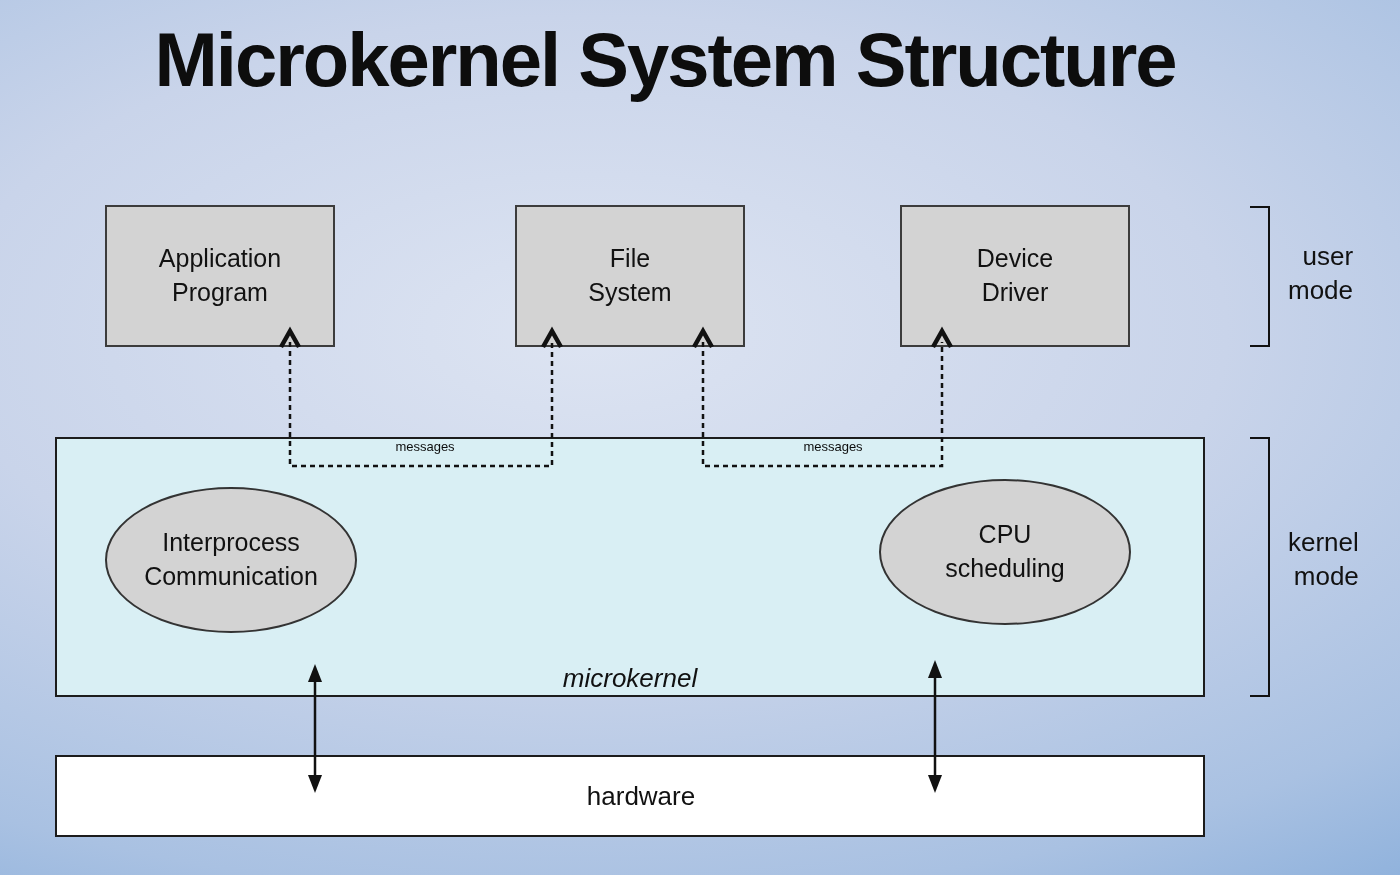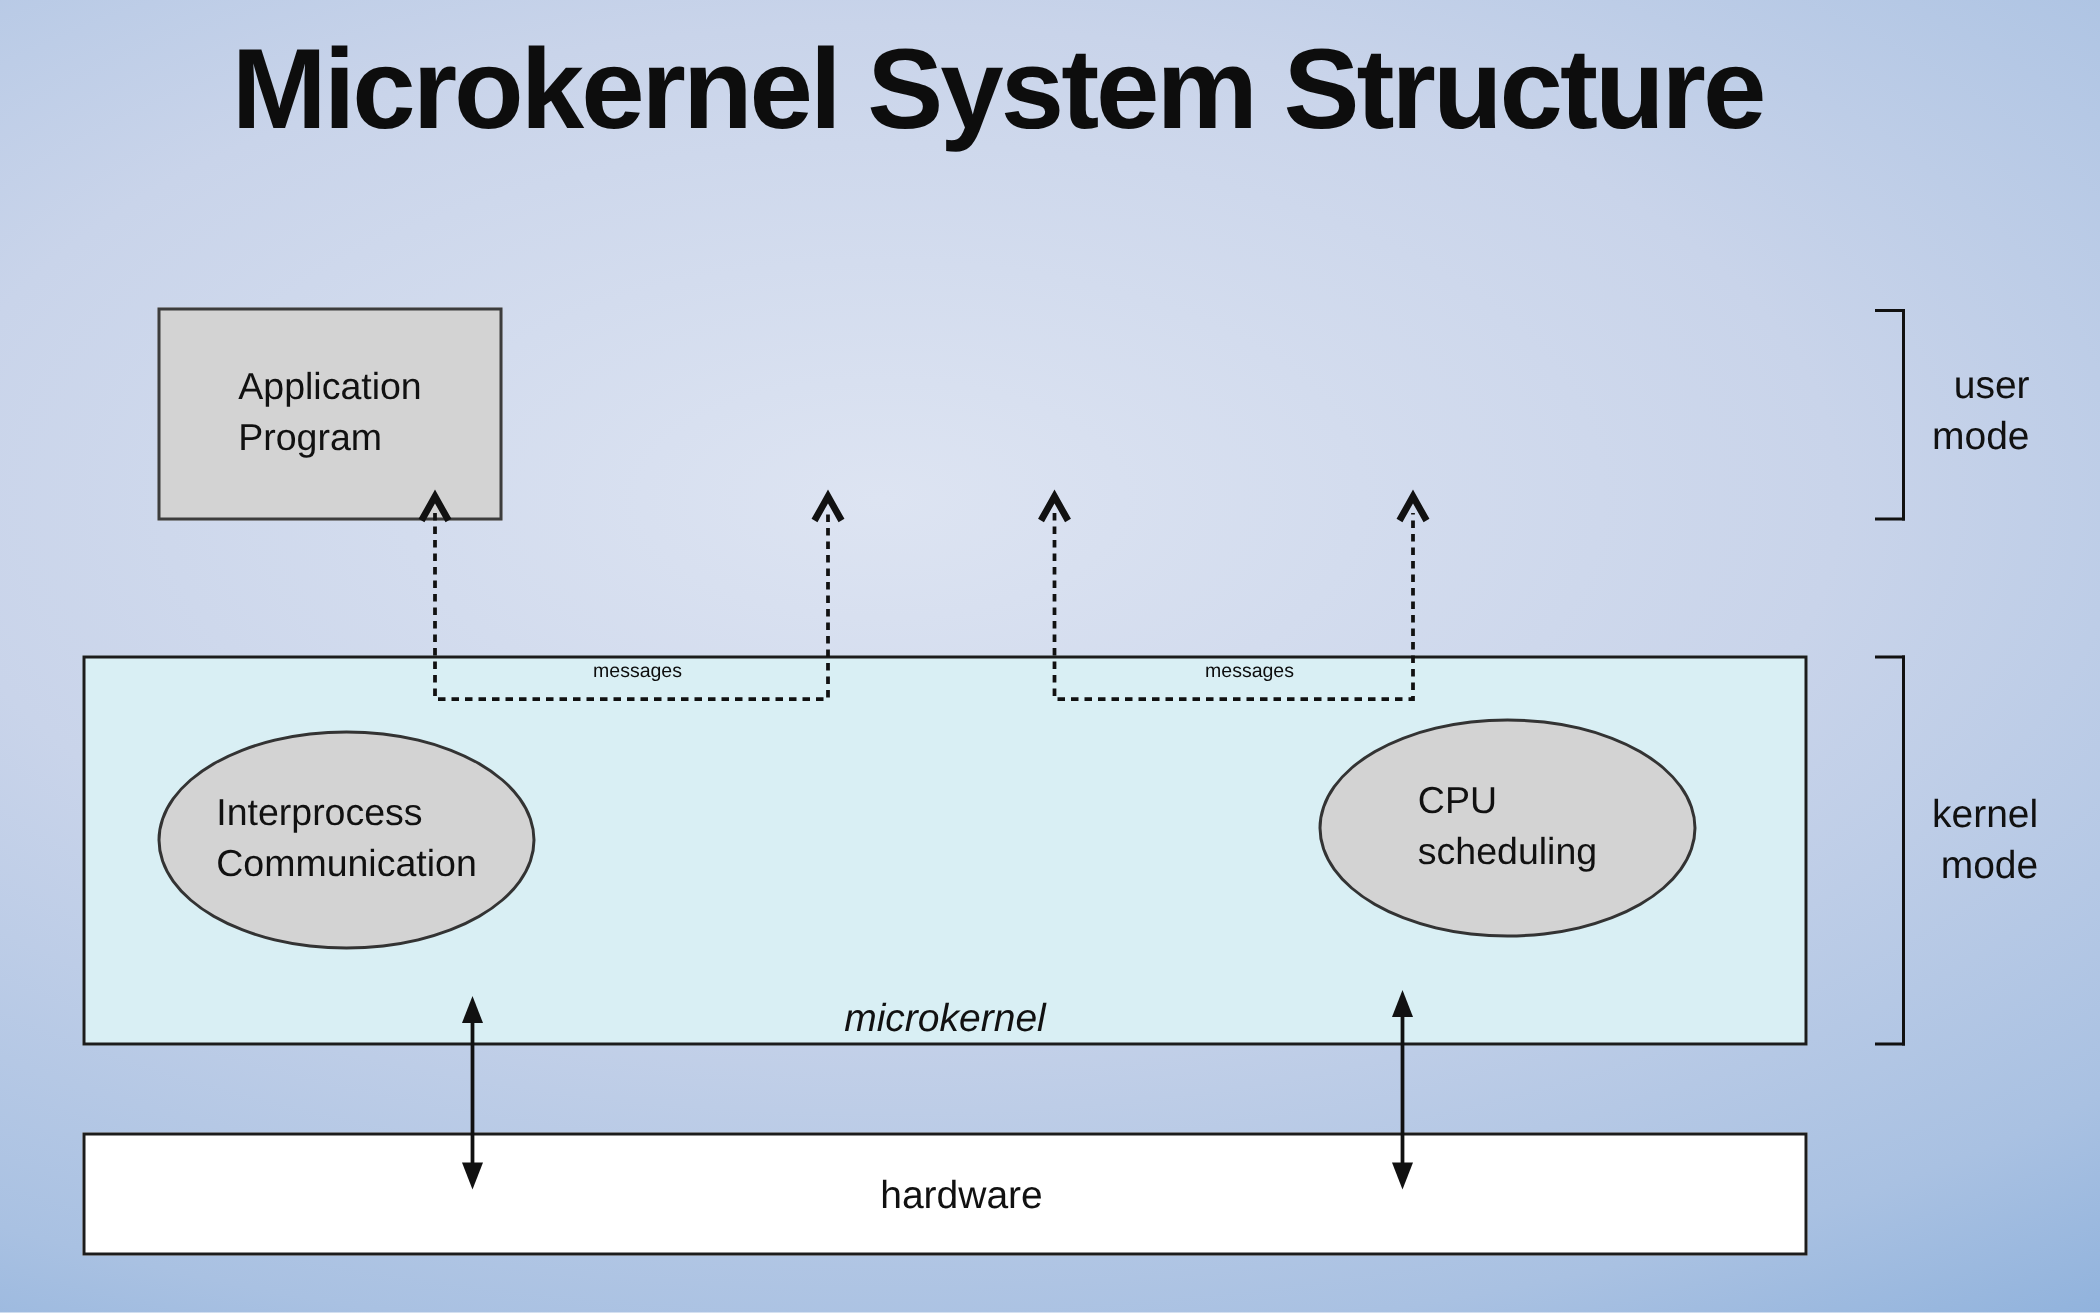--- a/index.html
+++ b/index.html
@@ -37,20 +37,21 @@
     width: 230px;
     height: 142px;
     background: #d3d3d3;
     border: 2px solid #3c3c3c;
     display: flex;
     align-items: center;
     justify-content: center;
   }
   .ubox span, .ellipse span, .mode-label {
     white-space: pre-line;
+    text-align: center;
     font-size: 25px;
     line-height: 1.35;
     color: #111;
   }
   .kernel-box {
     position: absolute;
     left: 55px;
     top: 437px;
     width: 1150px;
     height: 260px;
@@ -122,20 +123,28 @@
 <body>
 
 <div class="canvas">
 
   <h1 class="title">Microkernel System Structure</h1>
 
   <div class="ubox" style="left:105px; top:205px;">
     <span>Application
 Program</span>
   </div>
+  <div class="ubox" style="left:515px; top:205px;">
+    <span>File
+System</span>
+  </div>
+  <div class="ubox" style="left:900px; top:205px;">
+    <span>Device
+Driver</span>
+  </div>
 
   <div class="kernel-box"></div>
 
   <div class="ellipse" style="left:105px; top:487px;">
     <span>Interprocess
 Communication</span>
   </div>
   <div class="ellipse" style="left:879px; top:479px;">
     <span>CPU
 scheduling</span>

